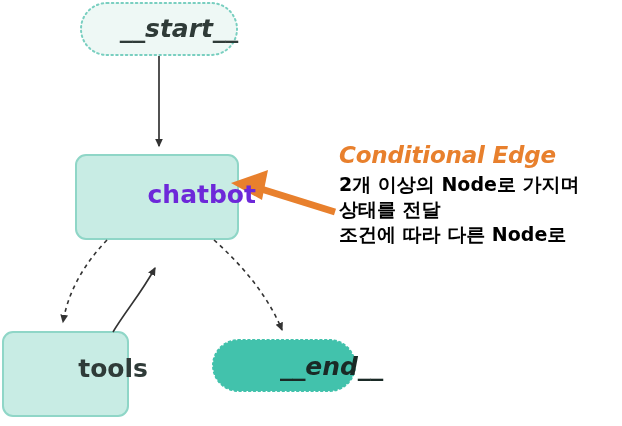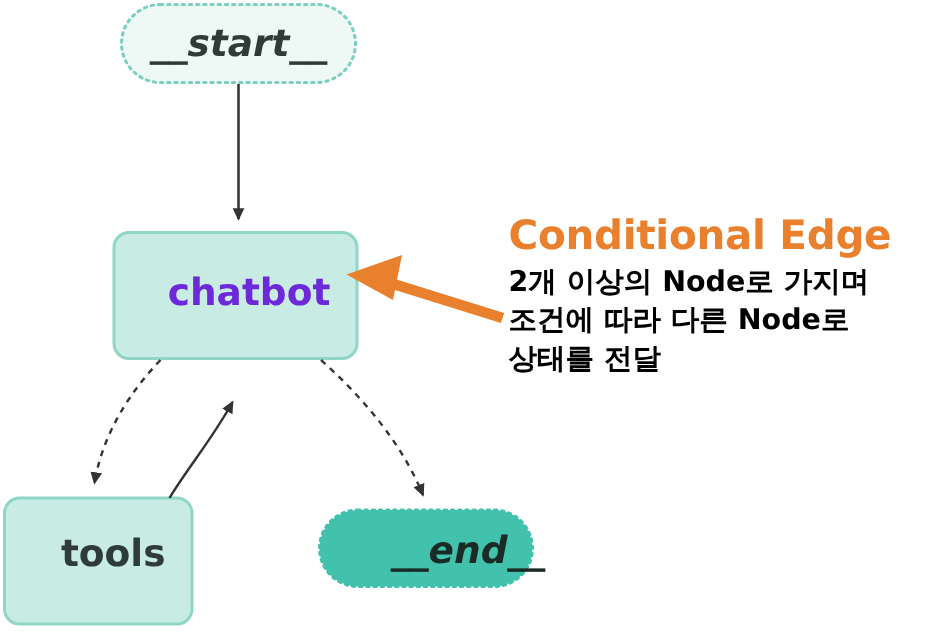--- a/index.html
+++ b/index.html
@@ -24,21 +24,21 @@
   .graph-svg {
     position: absolute;
     left: 0;
     top: 0;
     width: 622px;
     height: 426px;
     overflow: visible;
   }
   .node-label {
     position: absolute;
-    text-align: center;
+    text-align: right;
     white-space: nowrap;
     color: #333333;
     pointer-events: none;
   }
   .terminal-label {
     font-style: italic;
     font-weight: 600;
     font-size: 25px;
     letter-spacing: 0px;
   }
@@ -71,26 +71,27 @@
     color: #1a2a26;
     padding-left: 28px;
   }
   .annotation {
     position: absolute;
     left: 339px;
     top: 143px;
     width: 275px;
   }
   .annotation-title {
-    font-size: 27px;
+    font-size: 23px;
     font-weight: bold;
     color: #e8802d;
     line-height: 1.08;
     white-space: nowrap;
     letter-spacing: -0.2px;
+    font-style: italic;
   }
   .annotation-body {
     margin-top: 4px;
     font-size: 19px;
     font-weight: bold;
     color: #000000;
     line-height: 1.33;
   }
   .annotation-body div {
     white-space: nowrap;
@@ -146,18 +147,18 @@
   <div class="node-label process-label" id="chatbot-label">chatbot</div>
 
   <div class="node-label process-label" id="tools-label">tools</div>
 
   <div class="node-label terminal-label" id="end-label">__end__</div>
 
   <div class="annotation">
     <div class="annotation-title">Conditional Edge</div>
     <div class="annotation-body">
       <div>2개 이상의 Node로 가지며</div>
+      <div>상태를 전달</div>
       <div>조건에 따라 다른 Node로</div>
-      <div>상태를 전달</div>
     </div>
   </div>
 
 </div>
 
 </body></html>

